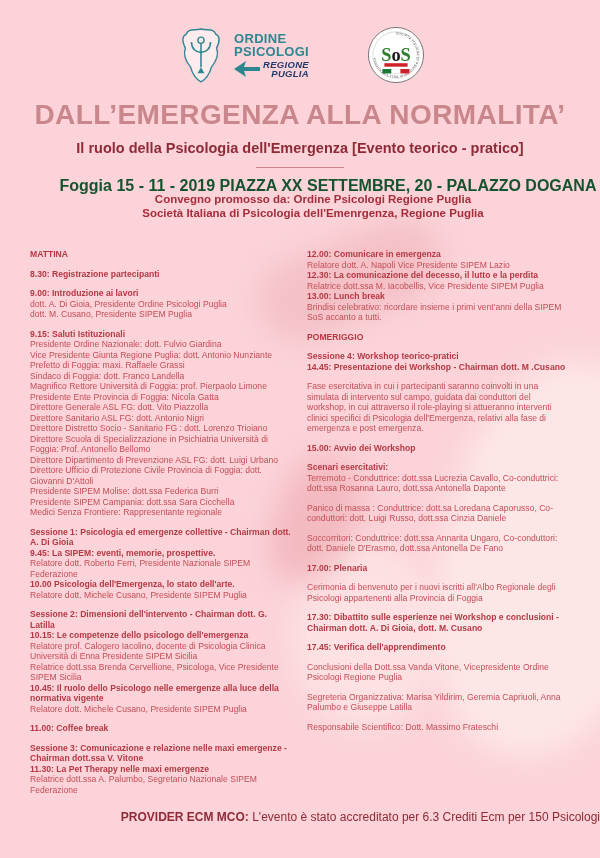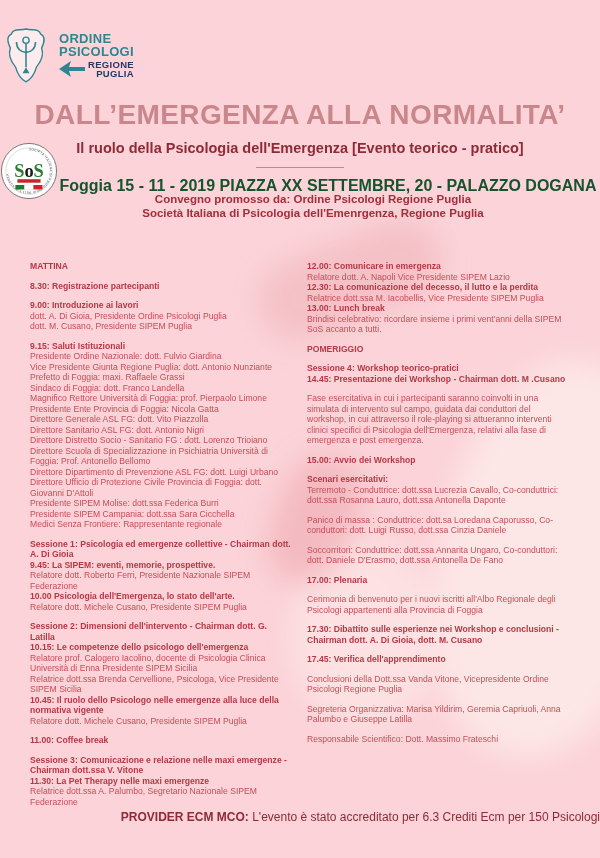--- a/index.html
+++ b/index.html
@@ -12,42 +12,42 @@
   .poster{position:relative;width:600px;height:858px;overflow:hidden;}
 
   
   .wm{position:absolute;filter:blur(14px);pointer-events:none;}
   .wm1{left:255px;top:240px;width:190px;height:80px;background:rgba(236,170,178,.45);border-radius:60px;transform:rotate(-22deg);}
   .wm2{left:440px;top:360px;width:230px;height:400px;background:rgba(255,245,243,.55);border-radius:45% 55% 50% 50%;transform:rotate(14deg);}
   .wm3{left:290px;top:540px;width:150px;height:190px;background:rgba(255,240,238,.5);border-radius:50%;}
   .wm4{left:275px;top:455px;width:80px;height:130px;background:rgba(228,140,150,.35);border-radius:40%;transform:rotate(20deg);}
 
   
-  .logos{position:absolute;top:26px;left:0;width:100%;display:flex;justify-content:center;align-items:flex-start;gap:58px;flex-direction:column;}
+  .logos{position:absolute;top:26px;left:0;width:100%;display:flex;justify-content:center;align-items:flex-start;gap:58px;}
   .ordine-logo{display:flex;align-items:center;gap:7px;}
   .ordine-text{display:flex;flex-direction:column;line-height:13px;}
   .ordine-main{font-weight:bold;font-size:13px;letter-spacing:.3px;color:var(--teal,#2e8691);}
-  .regione-row{display:flex;align-items:center;justify-content:flex-end;gap:3px;margin-top:2px;}
+  .regione-row{display:flex;align-items:center;justify-content:flex-end;gap:3px;margin-top:2px;font-style:italic;}
   .regione-text{display:flex;flex-direction:column;align-items:flex-end;line-height:9.5px;}
   .regione-main{font-weight:bold;font-size:9.5px;color:var(--navy,#22396b);letter-spacing:.3px;}
 
   
   .page-title{position:absolute;top:99px;left:0;width:100%;text-align:center;
     font-size:28px;font-weight:bold;letter-spacing:.4px;color:var(--title,#c9878c);}
   .subtitle{position:absolute;top:140px;left:0;width:100%;text-align:center;
     font-size:14.5px;font-weight:bold;color:var(--dark-red,#8e2b37);}
   .divider{position:absolute;top:167px;left:50%;transform:translateX(-50%);
     width:88px;height:1px;background:#c9878c;}
   .venue-line{position:absolute;top:177px;left:0;width:100%;text-align:center;
     font-size:16px;font-weight:bold;color:#14532d;padding-left:28px;}
   .promo{position:absolute;top:192px;left:0;width:100%;text-align:center;
     font-size:11.5px;font-weight:bold;color:#a52e3b;line-height:14px;padding-left:13px;}
 
   
-  .columns{position:absolute;top:249px;left:30px;width:540px;display:flex;gap:14px;margin-top:12px;}
+  .columns{position:absolute;top:249px;left:30px;width:540px;display:flex;gap:14px;}
   .col{flex:1;min-width:0;}
   .block{margin-bottom:9px;}
   .ln{font-size:8.6px;line-height:10.5px;color:var(--body-red,#c44e58);}
   .ln.b{font-weight:bold;color:var(--bold-red,#b53945);}
 
   
   .footer{position:absolute;top:810px;left:0;width:100%;text-align:right;
     font-size:12px;color:var(--dark-red,#942836);}
   .footer .lbl{font-weight:bold;}
 </style>

